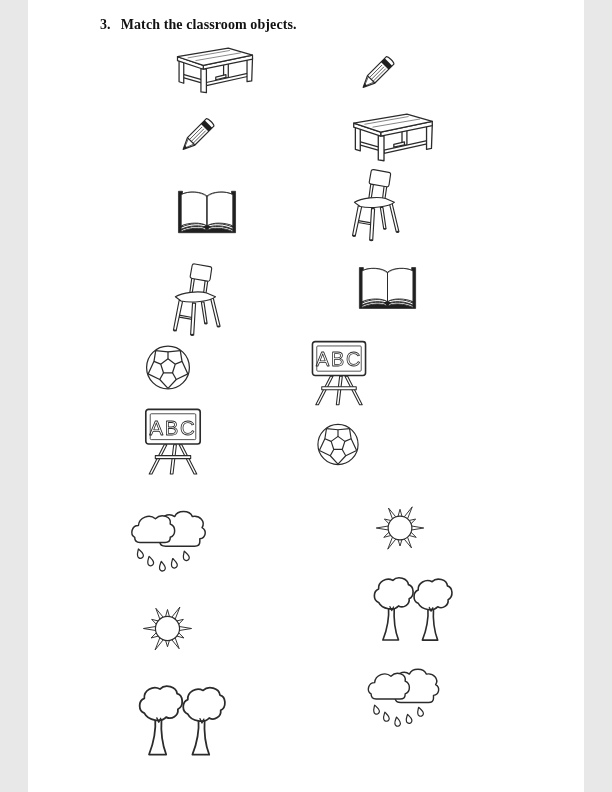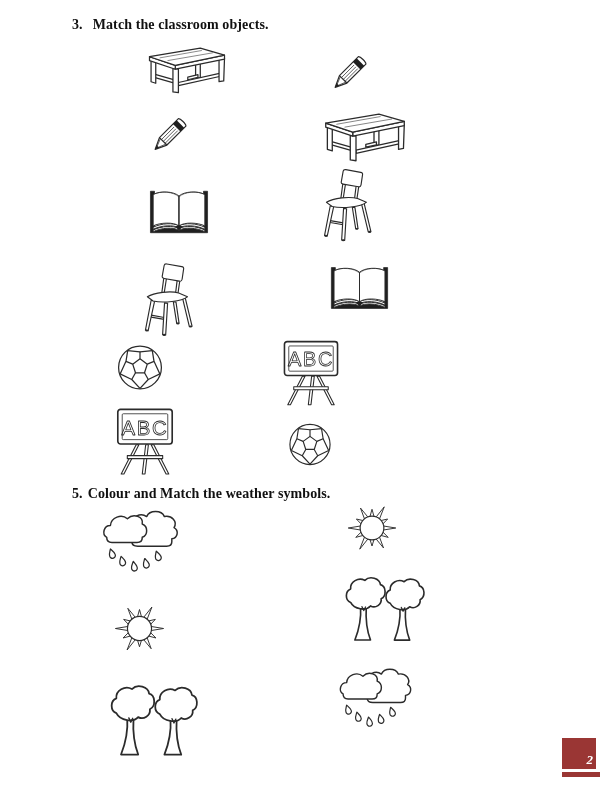--- a/index.html
+++ b/index.html
@@ -1,17 +1,17 @@
 <!DOCTYPE html>
 <html><head>
 <meta charset="utf-8">
 <style>
   html,body{margin:0;padding:0;background:#e8e8e8;}
   .page{
-    position:relative;width:612px;height:792px;background:#fff;
+    position:relative;width:556px;height:792px;background:#fff;
     font-family:"Liberation Serif",serif;overflow:hidden;margin:0 auto;
   }
   .heading{
     position:absolute;font-weight:bold;font-size:14px;color:#111;
     white-space:nowrap;z-index:2;letter-spacing:.1px;
   }
   #h-classroom{left:72px;top:17px}
   #h-classroom .num{margin-right:10px}
   #h-weather{left:72px;top:486px}
   #h-weather .num{margin-right:5px}
@@ -253,23 +253,20 @@
       <svg>
         <use href="#sym-abc-board"></use>
       </svg>
     </div>
   <div class="cell c-s3-5-r">
       <svg>
         <use href="#sym-soccer-ball"></use>
       </svg>
     </div>
 
-  <div class="heading" id="h-weather">
-    <span class="num">5.</span><span>Colour and Match the weather symbols.</span>
-  </div>
 
   <div class="cell c-s5-0-l">
       <svg>
         <use href="#sym-rain-cloud"></use>
       </svg>
     </div>
   <div class="cell c-s5-0-r">
       <svg>
         <use href="#sym-sun"></use>
       </svg>

